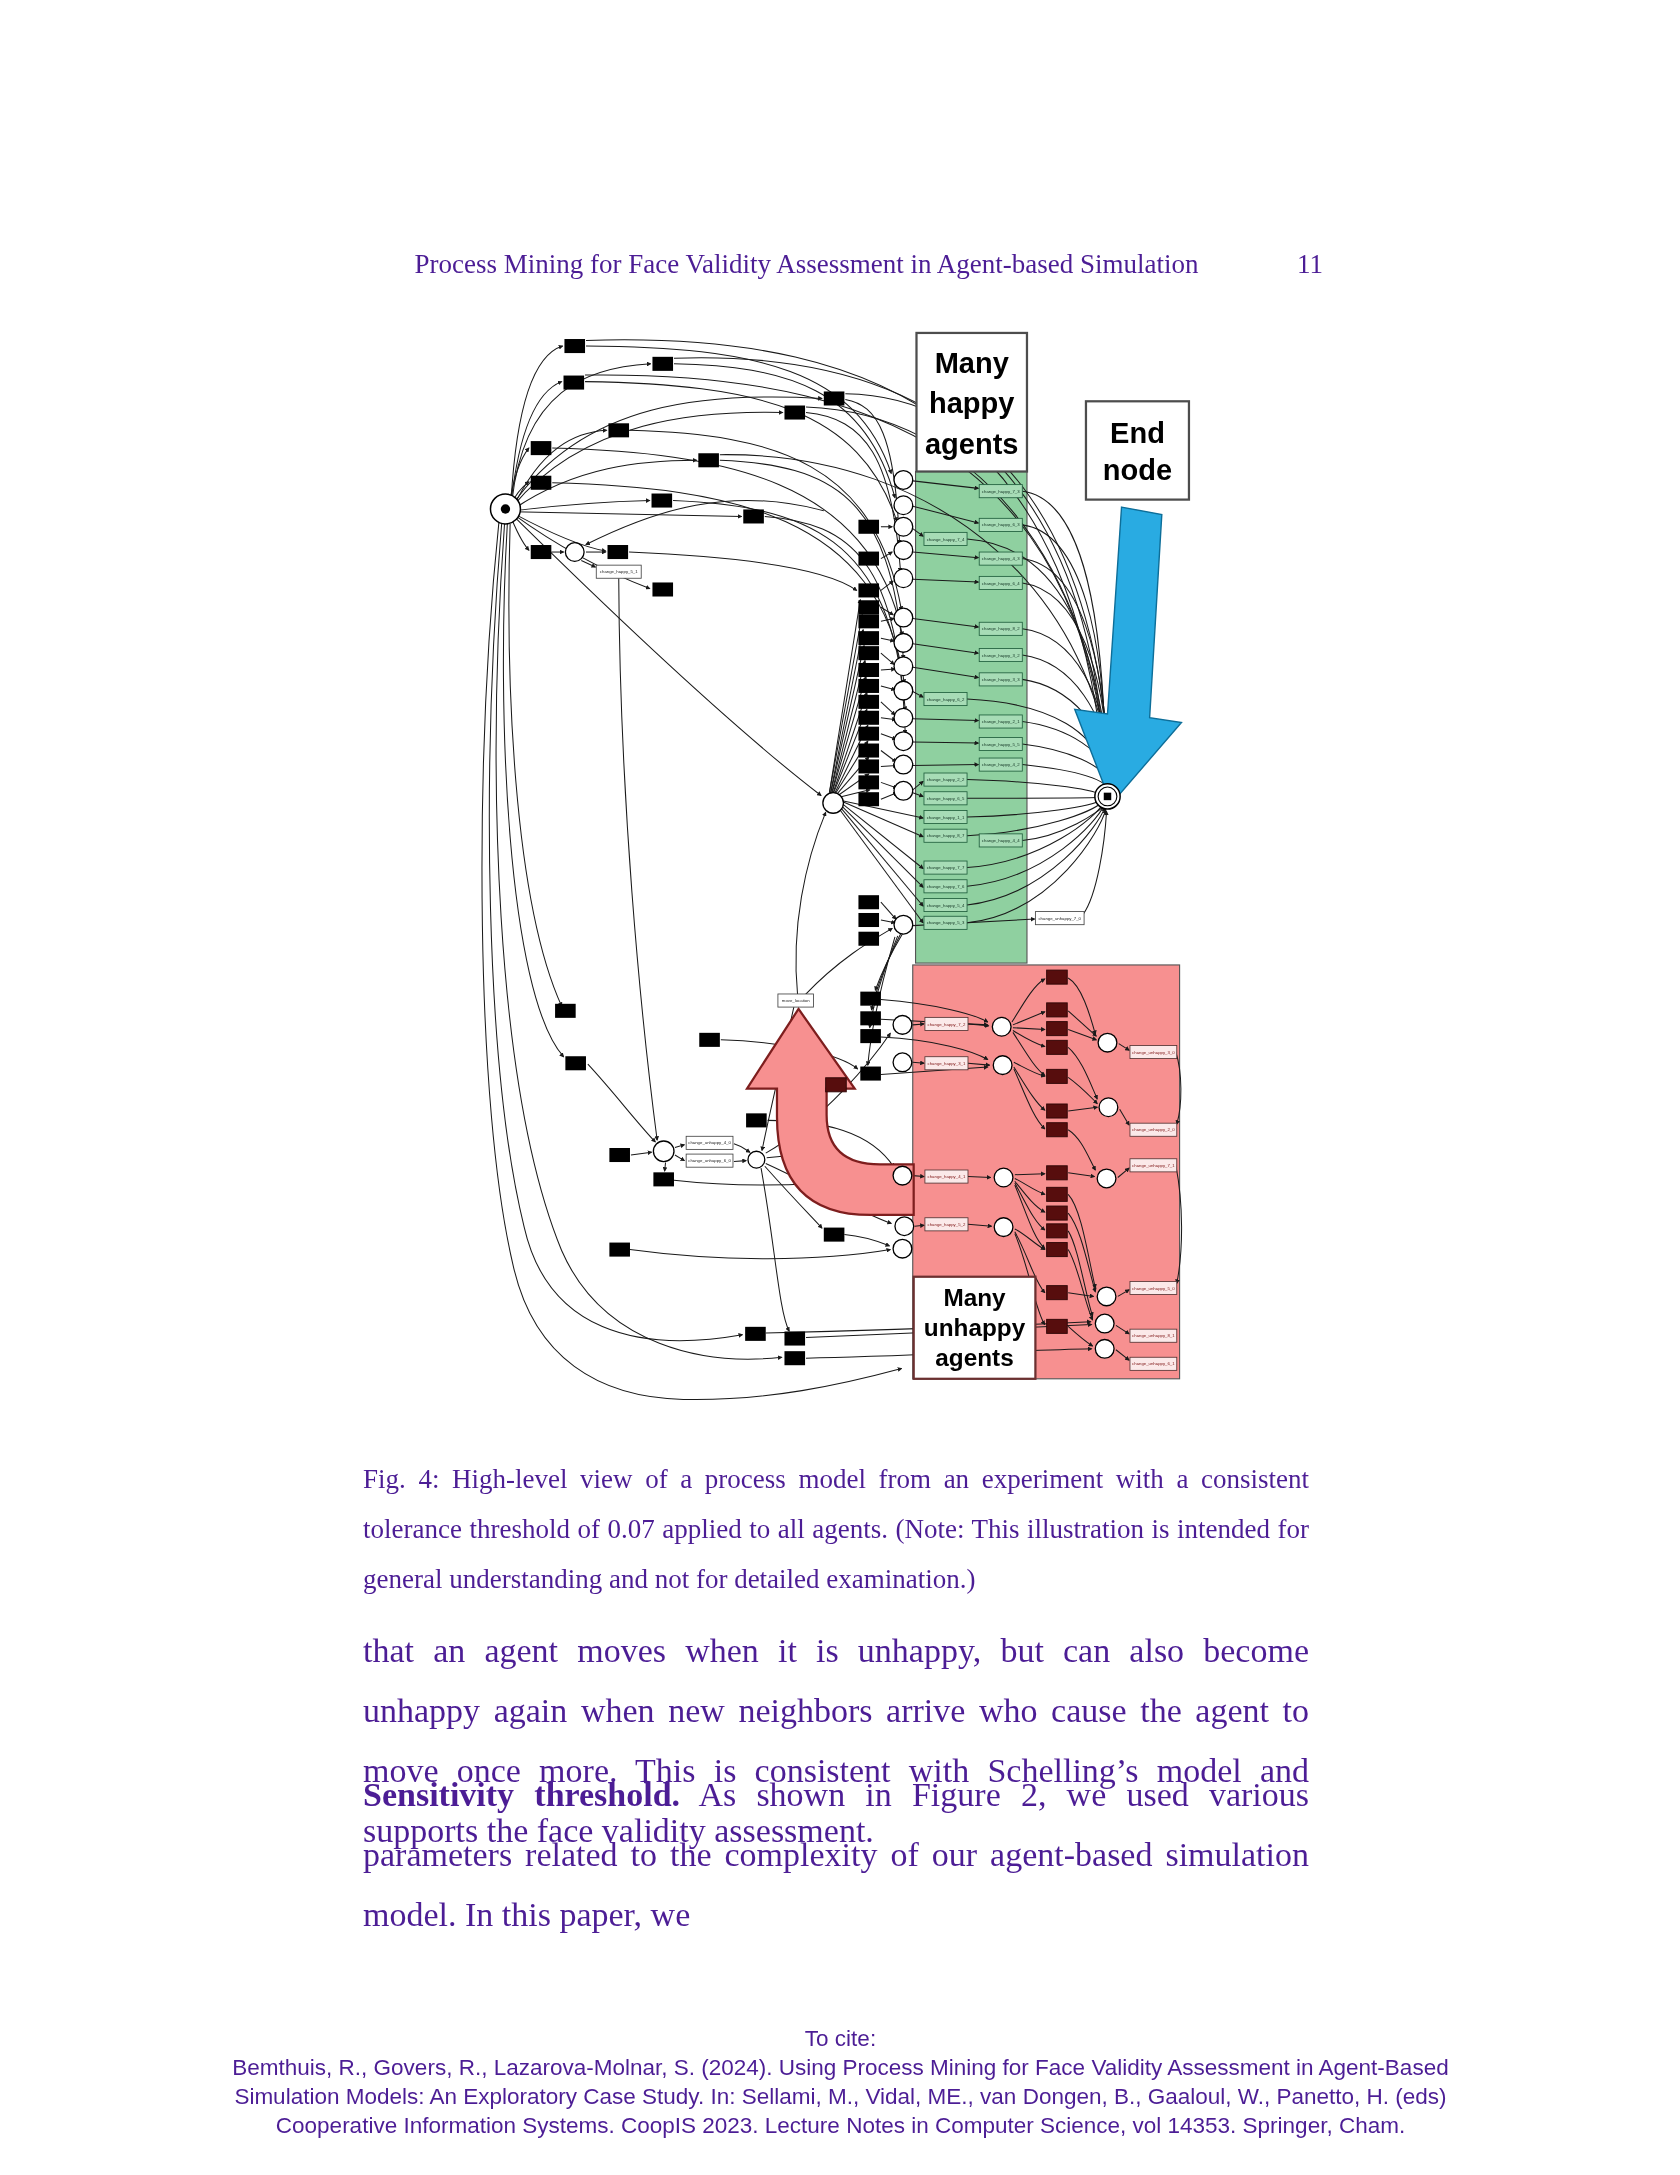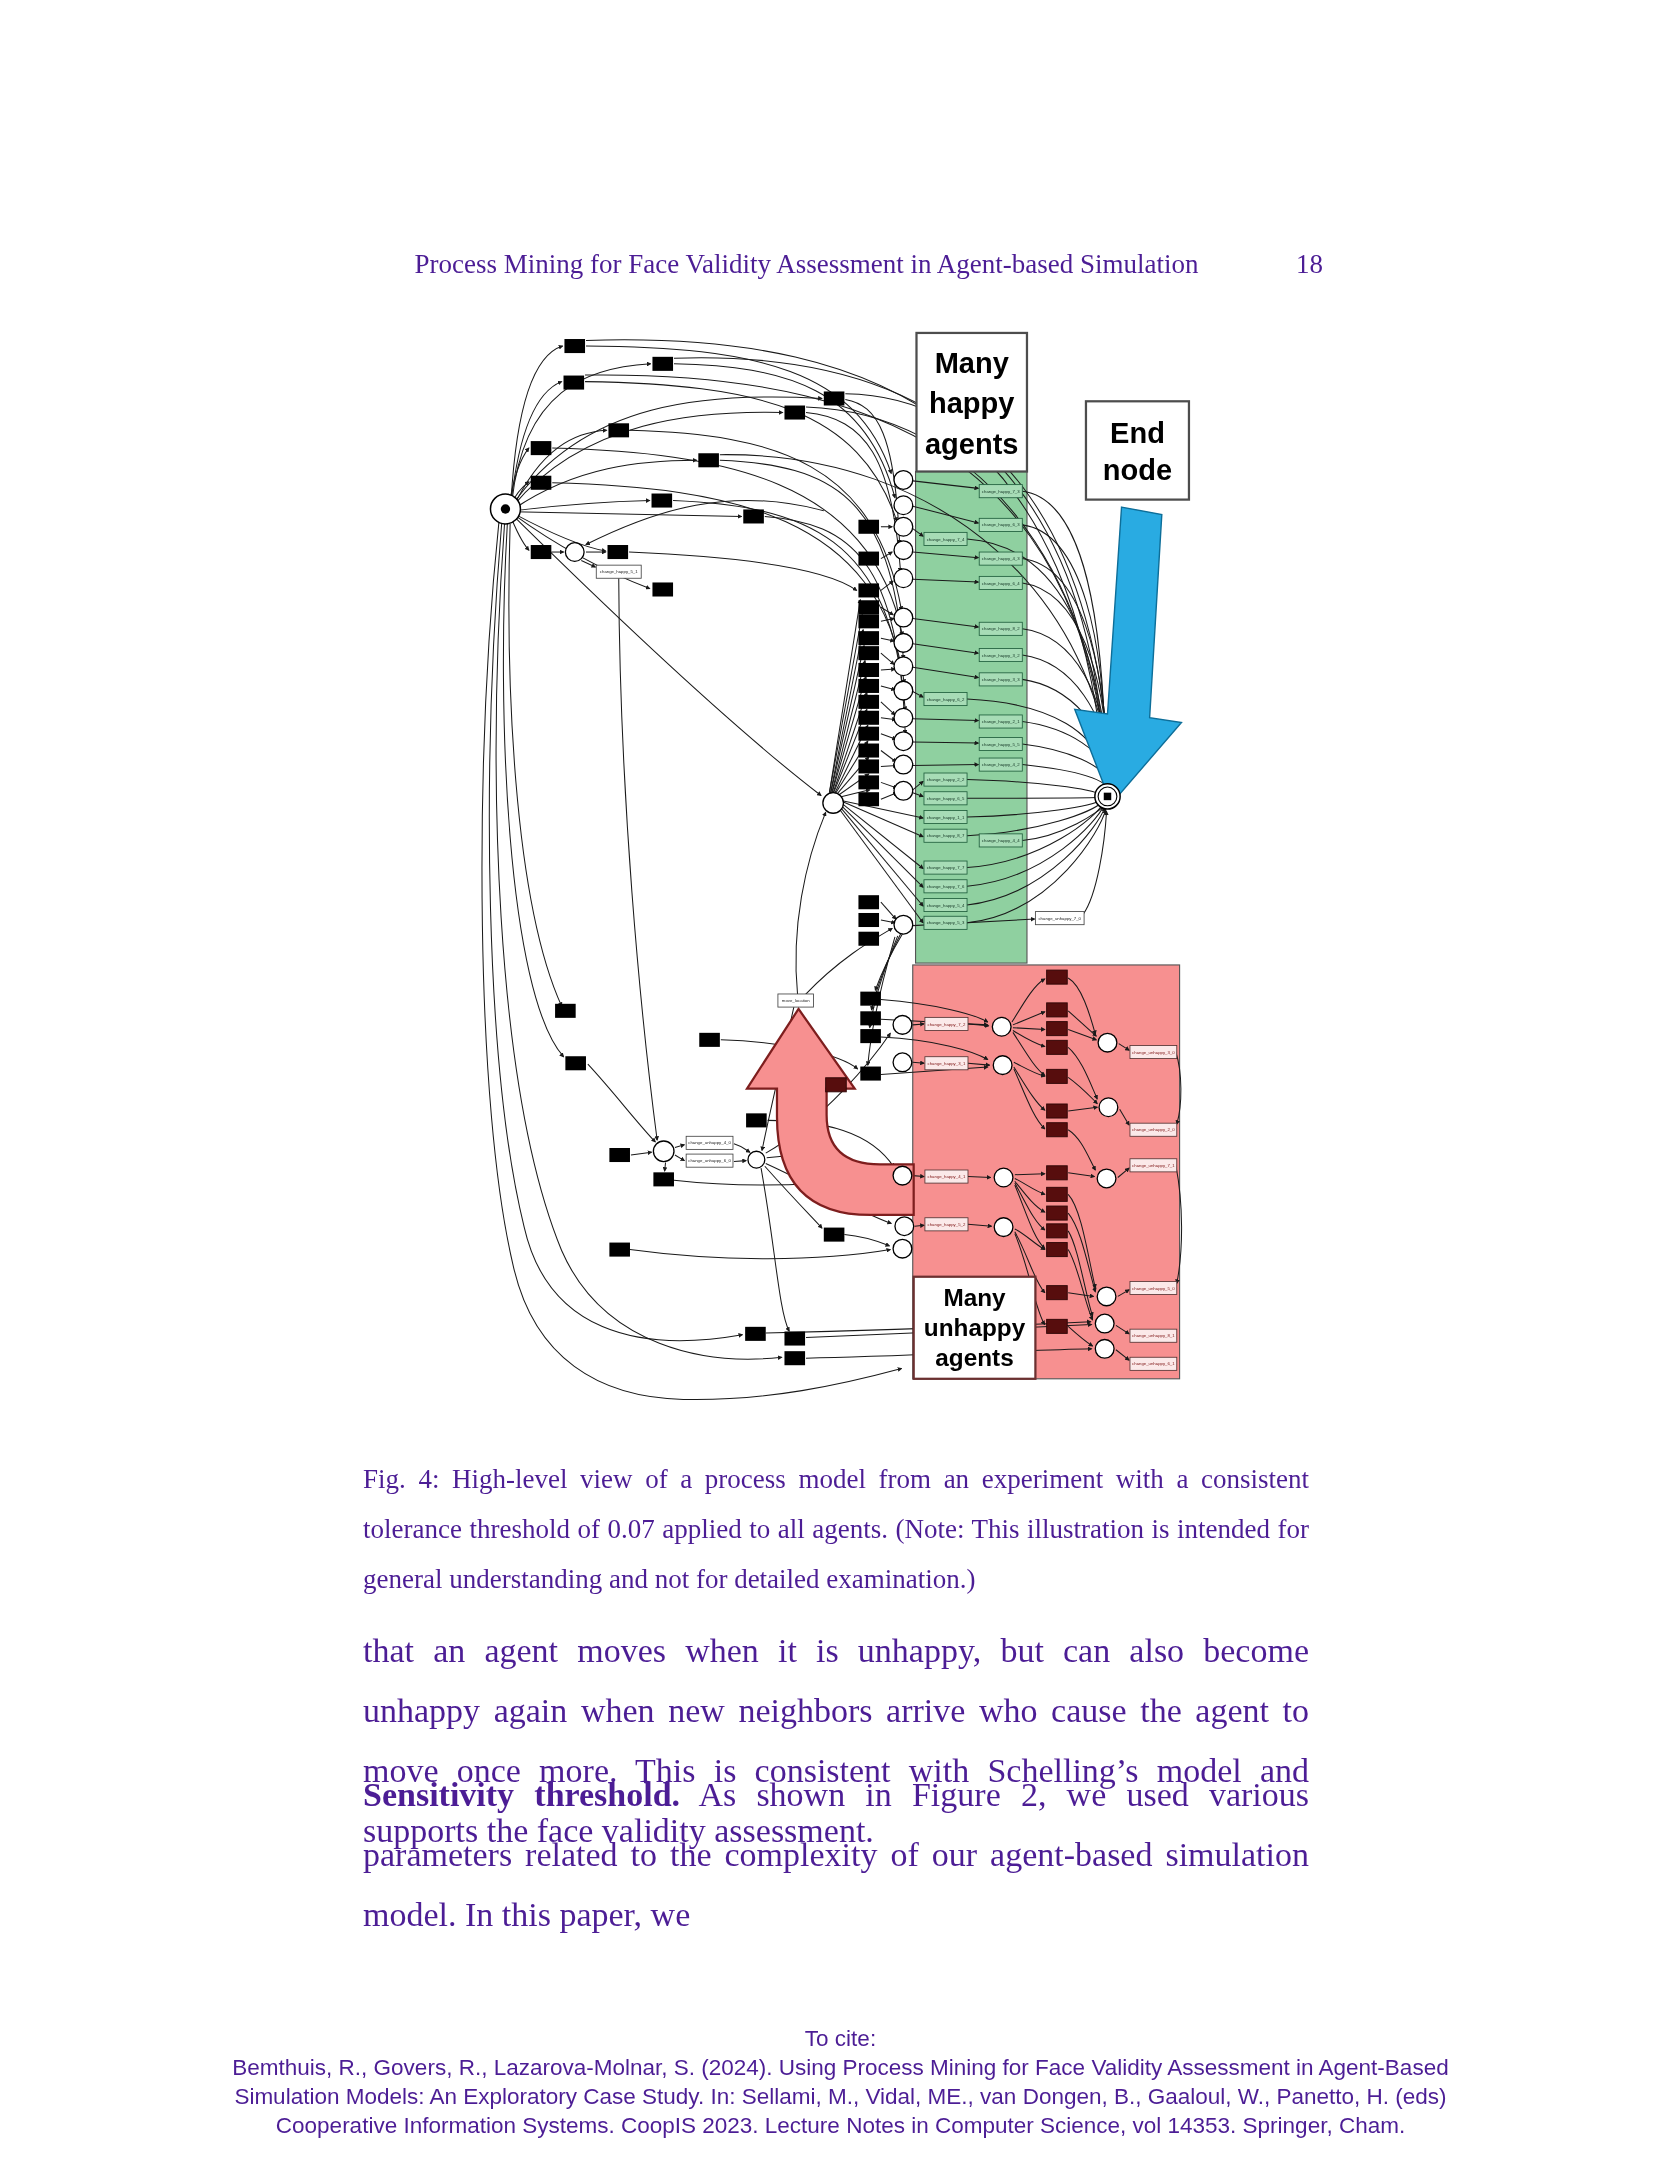--- a/index.html
+++ b/index.html
@@ -23,21 +23,21 @@
   .ann-box-red{fill:#ffffff;stroke:#6b3030;stroke-width:2.4;}
   .ann-text{font-family:"Liberation Sans", sans-serif;font-weight:bold;fill:#000;text-anchor:middle;}
 </style>
 </head>
 <body>
 
 <div class="page">
 
   <div class="running-head">
     <div class="running-title">Process Mining for Face Validity Assessment in Agent-based Simulation</div>
-    <div class="page-num">18</div>
+    <div class="page-num">11</div>
   </div>
 
   <div class="fig-wrap">
   <svg id="pn" width="735" height="1124" viewBox="500 335 785 1200" xmlns="http://www.w3.org/2000/svg">
     <defs>
       <marker id="ah" viewBox="0 0 10 10" refX="8" refY="5" markerWidth="4.6" markerHeight="4.6" orient="auto-start-reverse">
         <path d="M0,0L10,5L0,10z" fill="#1a1a1a"></path>
       </marker>
     </defs>
 

